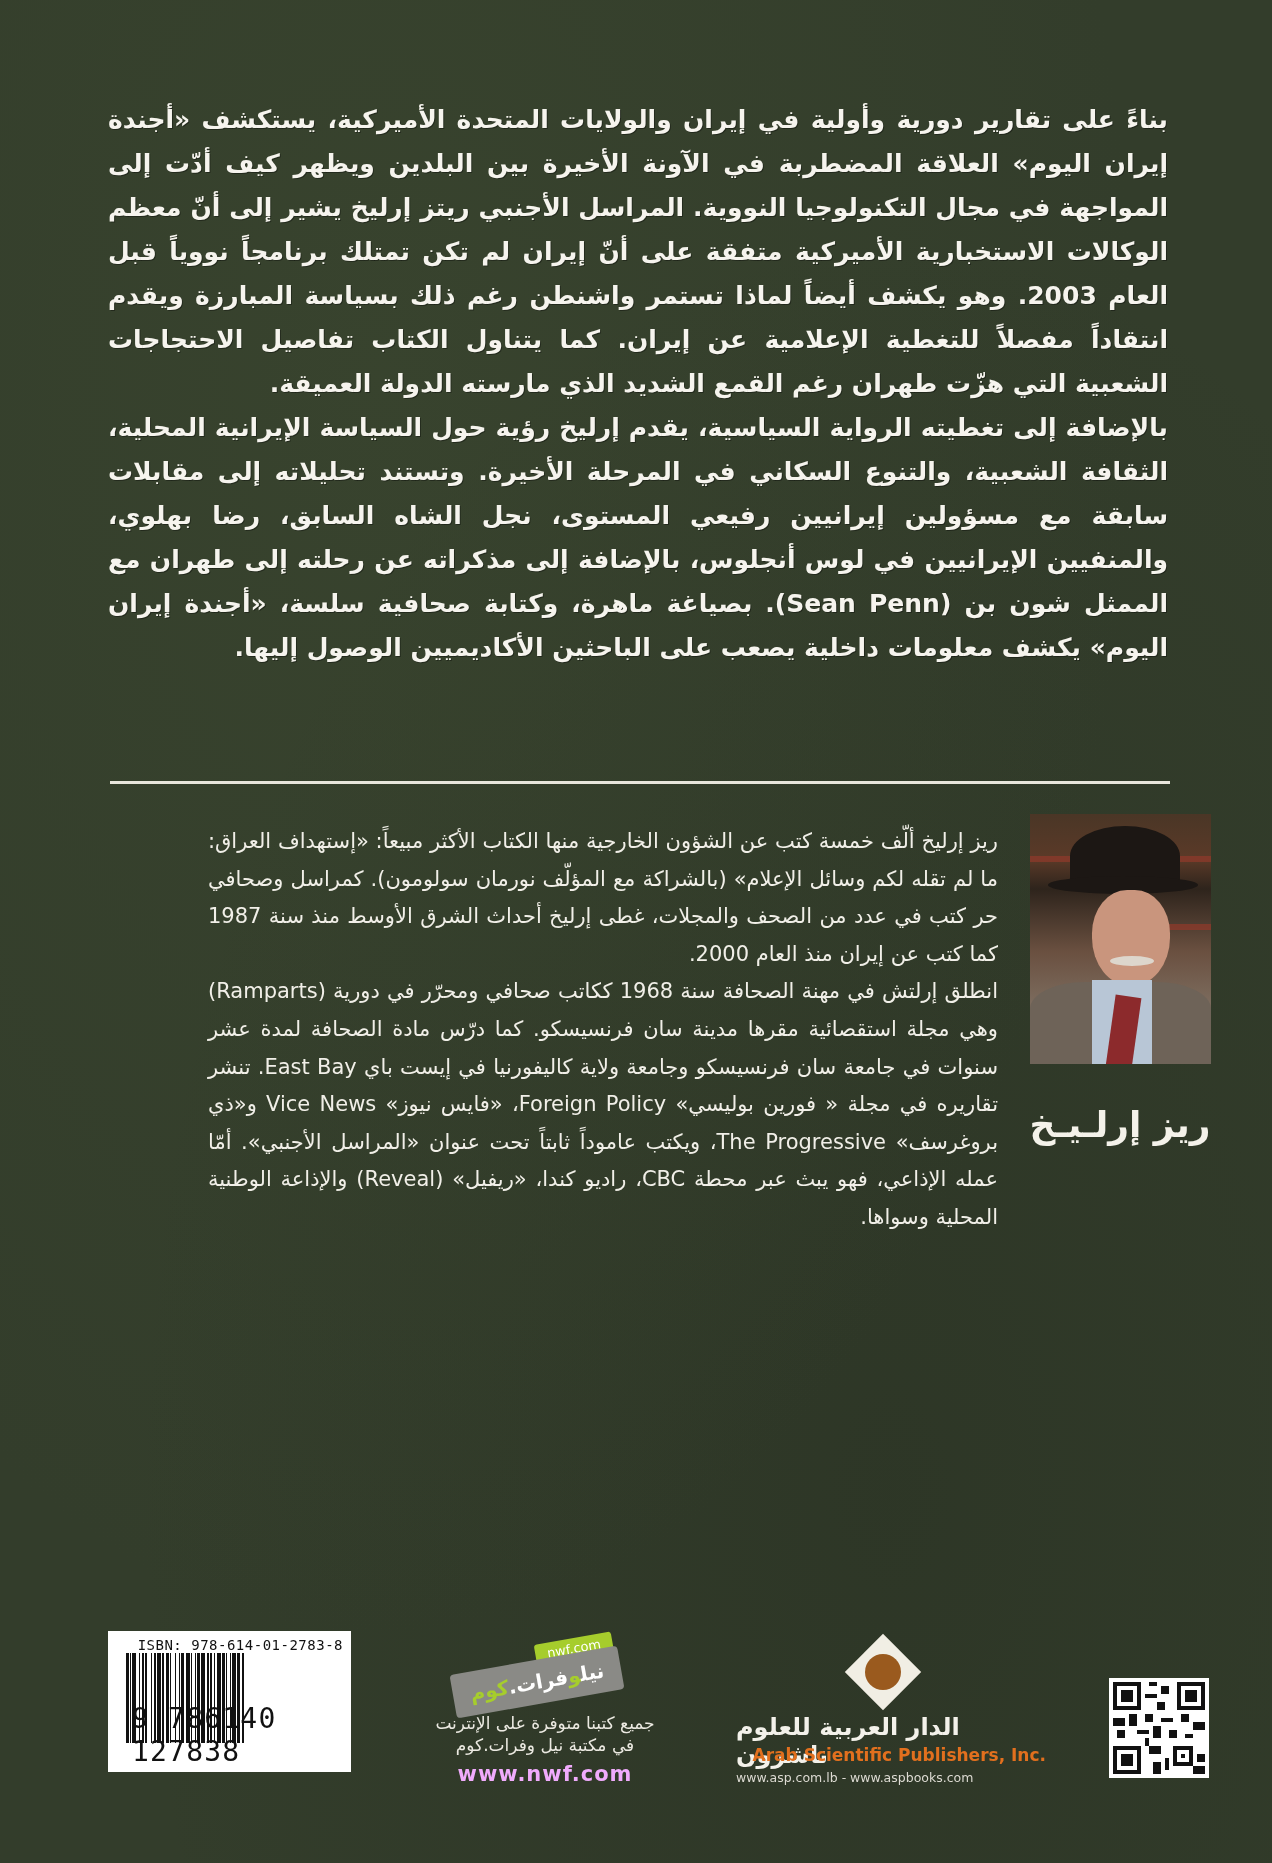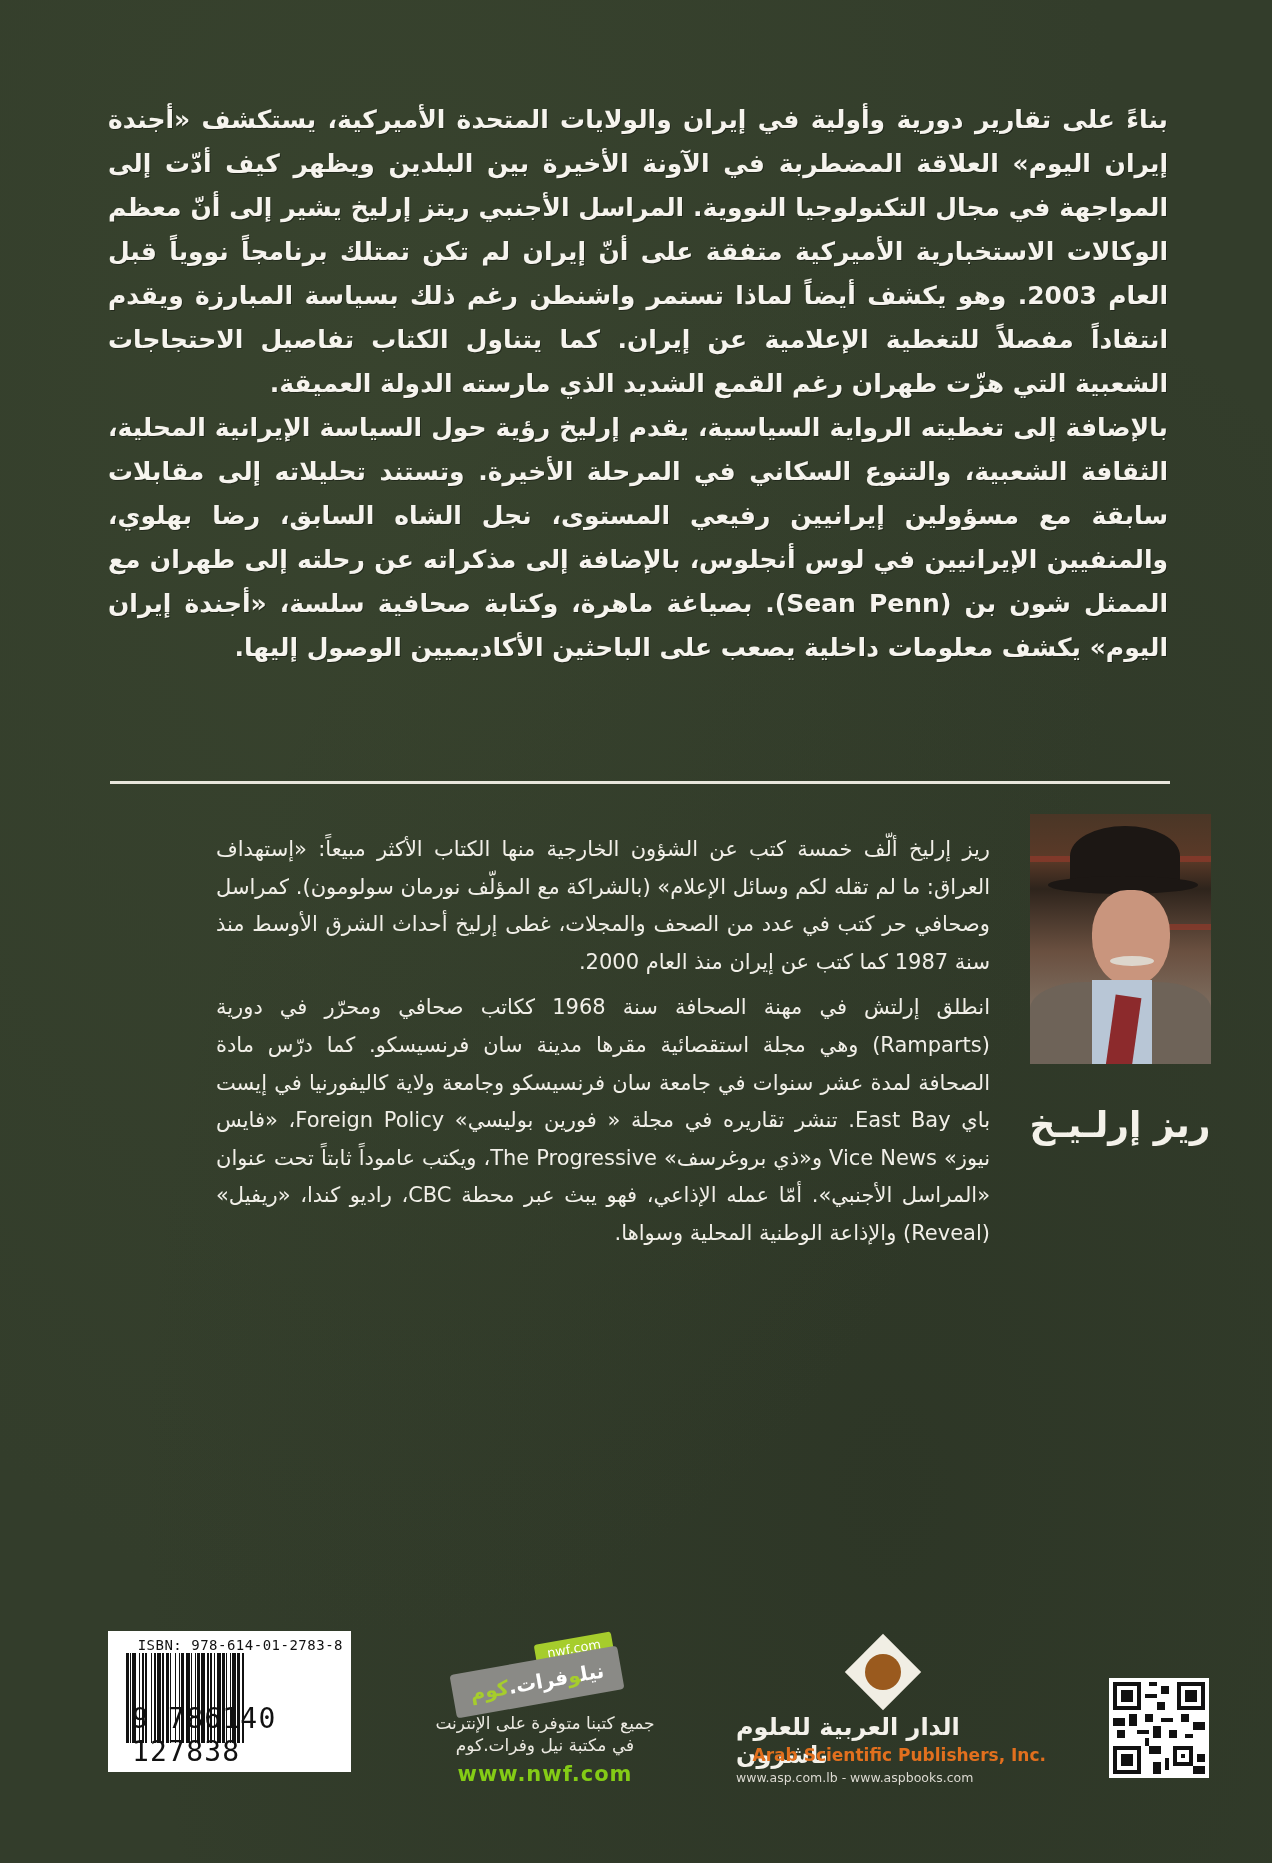--- a/index.html
+++ b/index.html
@@ -100,21 +100,21 @@
     top: 823px;
     width: 790px;
     direction: rtl;
     text-align: justify;
     text-align-last: right;
     font-family: "DejaVu Sans", sans-serif;
     font-size: 21px;
     line-height: 37.6px;
     color: #f1efe8;
   }
-  .bio p { margin: 8px; }
+  .bio p { margin: 0; }
   .isbn-box {
     position: absolute;
     left: 108px;
     top: 1631px;
     width: 243px;
     height: 141px;
     background: #ffffff;
     color: #111;
     font-family: "DejaVu Sans Mono", monospace;
   }
@@ -187,21 +187,21 @@
     color: #eceae2;
   }
   .nwf-url {
     position: absolute;
     left: 400px;
     top: 1762px;
     width: 290px;
     text-align: center;
     font-weight: bold;
     font-size: 21px;
-    color: #84cc16;
+    color: #f0abfc;
     letter-spacing: 1px;
   }
   .asp-logo {
     position: absolute;
     left: 856px;
     top: 1645px;
     width: 54px;
     height: 54px;
     background: #f1eee4;
     transform: rotate(45deg);

